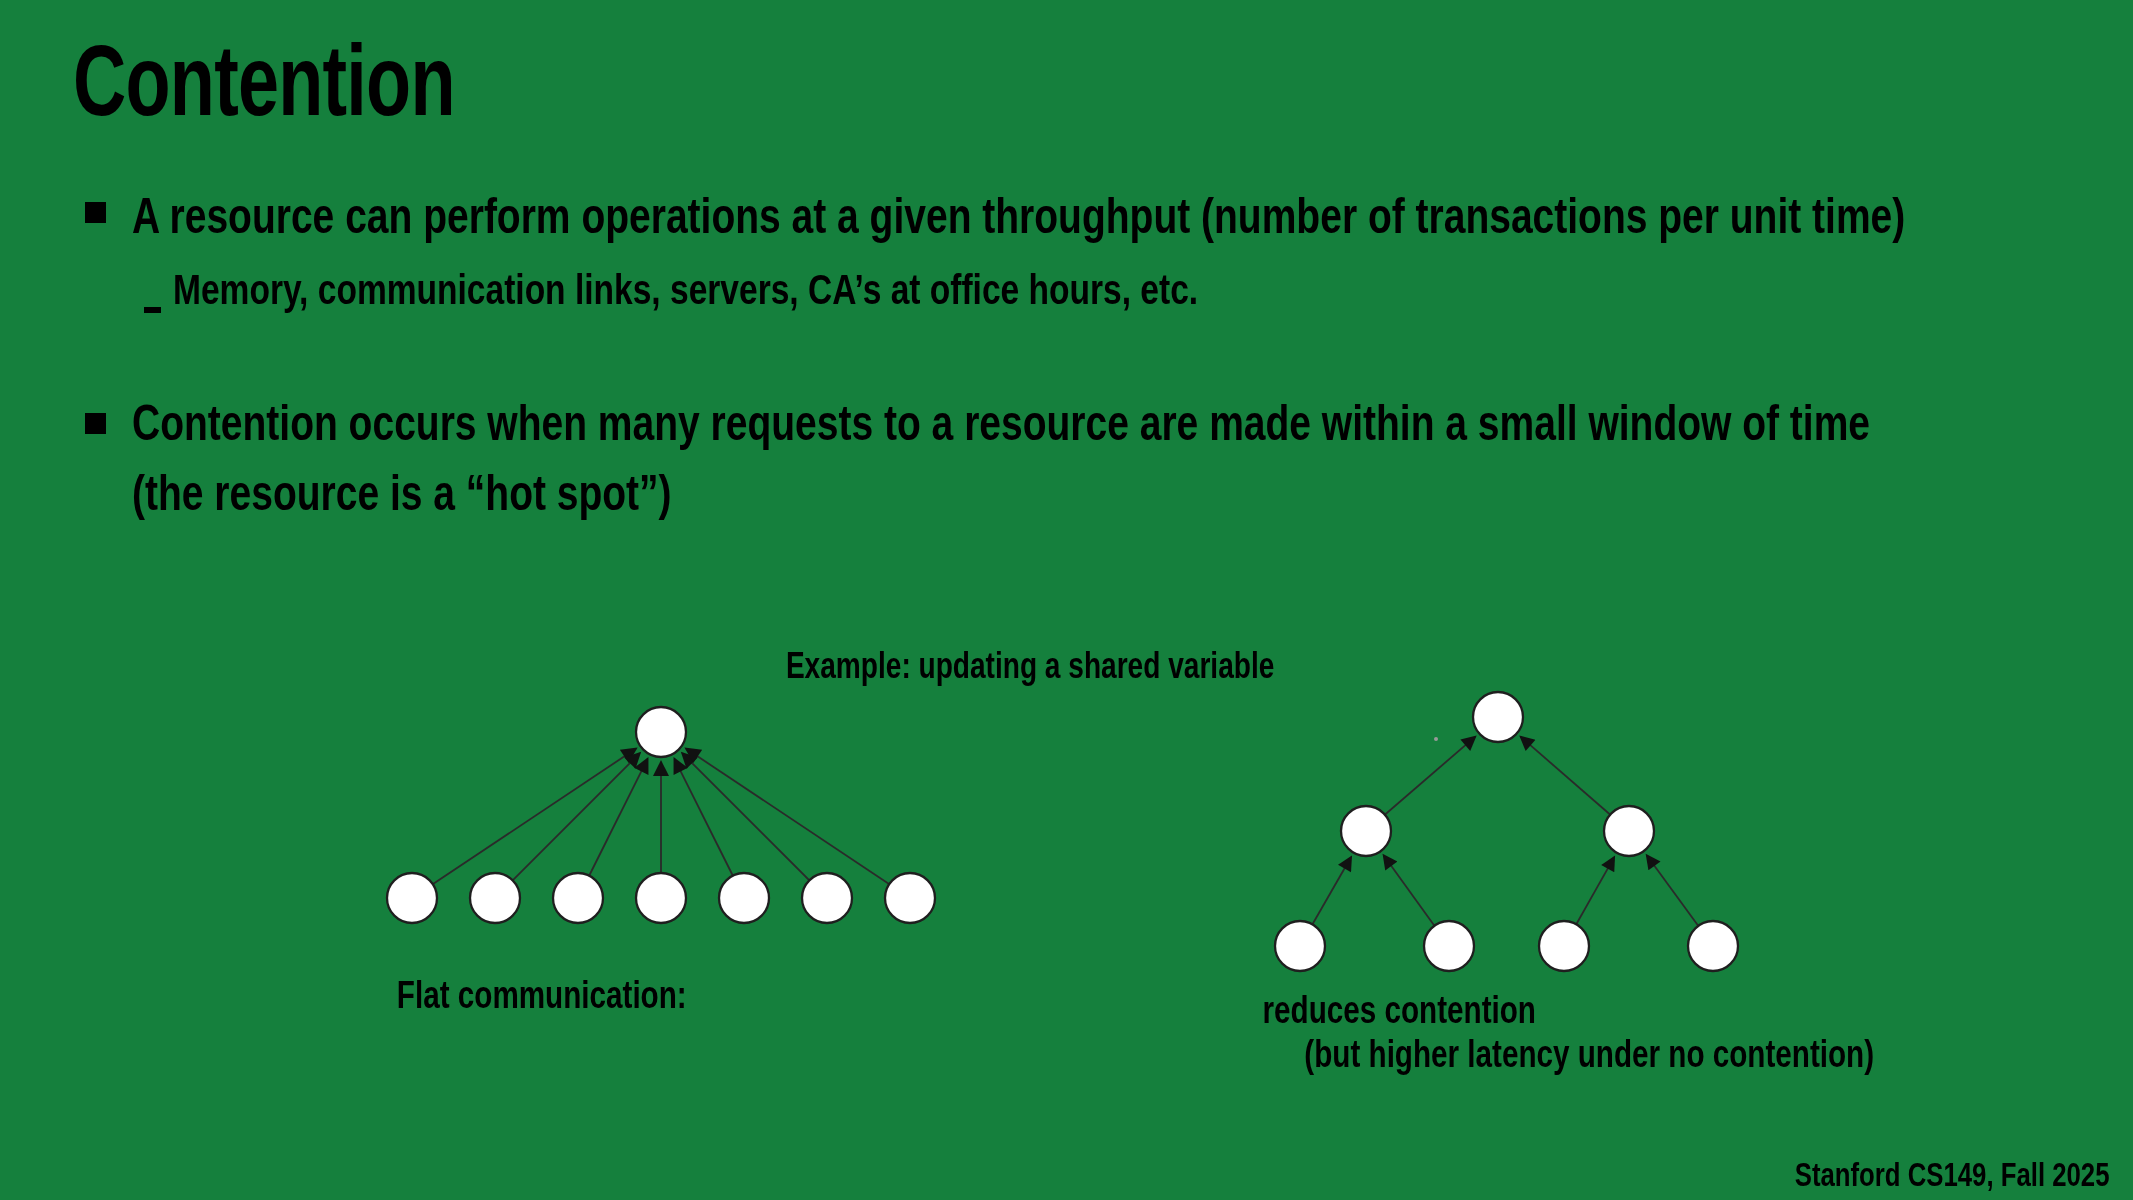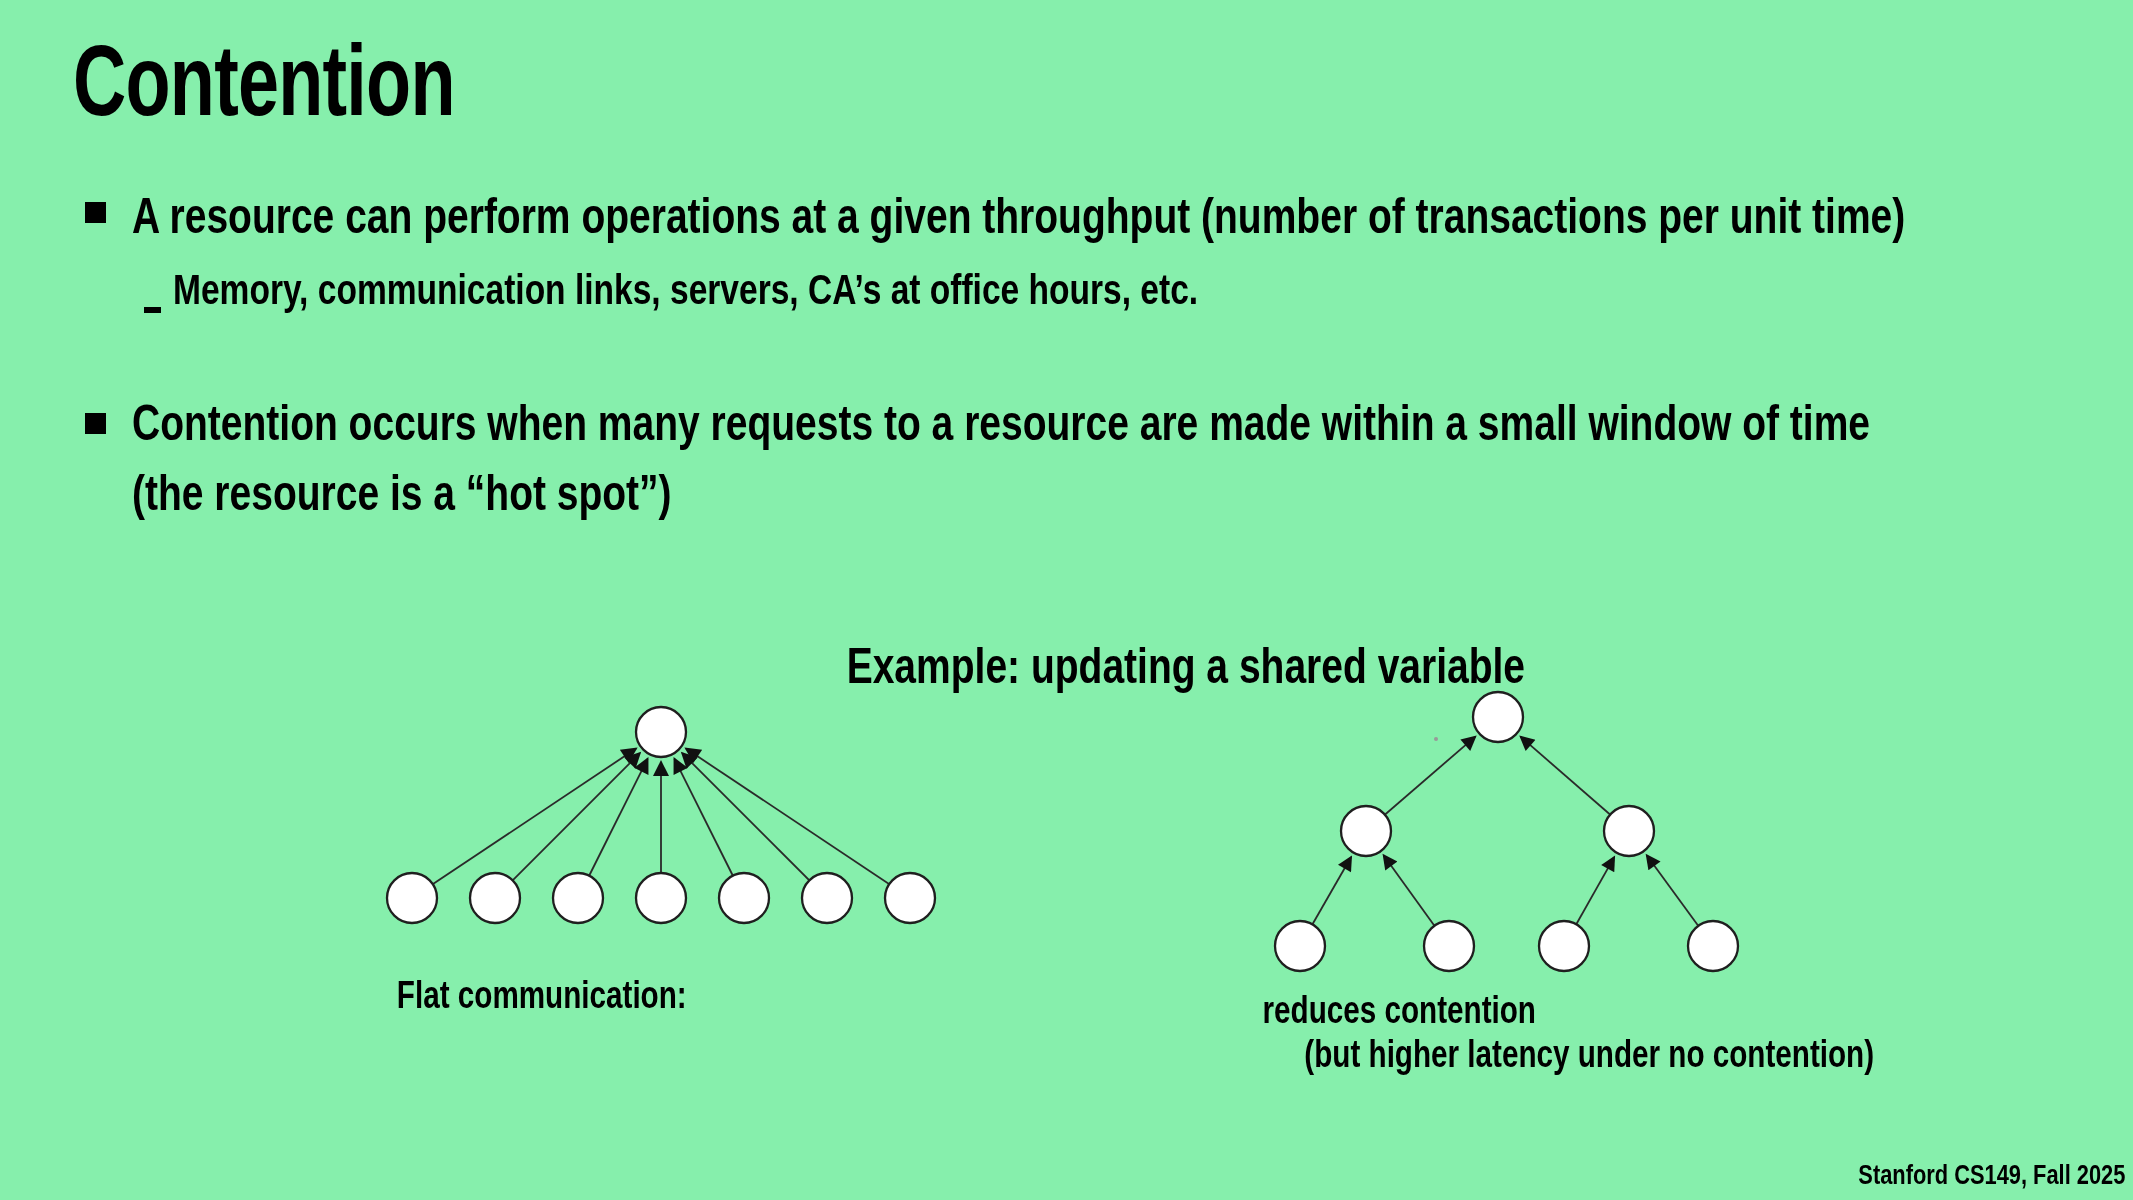--- a/index.html
+++ b/index.html
@@ -1,17 +1,17 @@
 <!DOCTYPE html>
 <html><head>
 <meta charset="utf-8">
 <style>
   html,body{margin:0;padding:0;background:#fff;}
   .slide{
-    position:relative;width:2133px;height:1200px;background:#86efac;overflow:hidden;
+    position:relative;width:2133px;height:1200px;background:#15803d;overflow:hidden;
     font-family:"Liberation Sans","DejaVu Sans",sans-serif;font-weight:700;color:#000;
   }
   
   .cz{display:inline-block;white-space:nowrap;transform:scaleX(0.78);}
   .o-l{transform-origin:0 50%;}
   .o-c{transform-origin:50% 50%;}
   .o-r{transform-origin:100% 50%;}
 
   .title{position:absolute;left:73px;top:25px;font-size:101px;line-height:110px;letter-spacing:-1px;}
   .title .cz{transform:scaleX(0.73);}
@@ -20,32 +20,32 @@
   .sq{flex:none;width:21px;height:21px;background:#000;margin-right:26px;}
   .b1{left:85px;top:189px;}
   .b1 .sq{margin-top:13px;}
   .b2{left:85px;top:388px;line-height:70px;}
   .b2 .sq{margin-top:25px;}
   .b2 .lines div{white-space:nowrap;}
 
   .sub{position:absolute;left:144px;top:265px;display:flex;align-items:flex-end;font-size:43px;line-height:48px;}
   .dash{flex:none;width:17px;height:6px;background:#000;margin-top:19px;margin-right:12px;}
 
-  .example{position:absolute;left:751px;top:639px;width:800px;text-align:right;font-size:50px;line-height:54px;}
+  .example{position:absolute;left:717px;top:639px;width:800px;text-align:left;font-size:36px;line-height:54px;}
 
   .svgbox{position:absolute;}
   .svg-flat{left:375px;top:695px;}
   .svg-tree{left:1270px;top:685px;}
 
   .cap{position:absolute;text-align:left;font-size:38px;line-height:44px;}
   .cap div{white-space:nowrap;}
   .cap-left{left:356px;top:973px;width:600px;}
   .cap-right{left:1224px;top:988px;width:600px;}
 
-  .footer{position:absolute;right:8px;top:1159px;font-size:28px;line-height:32px;}
+  .footer{position:absolute;right:24px;top:1159px;font-size:33px;line-height:32px;}
 </style>
 </head>
 <body>
 
 <div class="slide">
 
   <h1 class="title" style="margin:0;font-weight:700;"><span class="cz o-l">Contention</span></h1>
 
   <div class="bullet b1">
     <span class="sq"></span>

